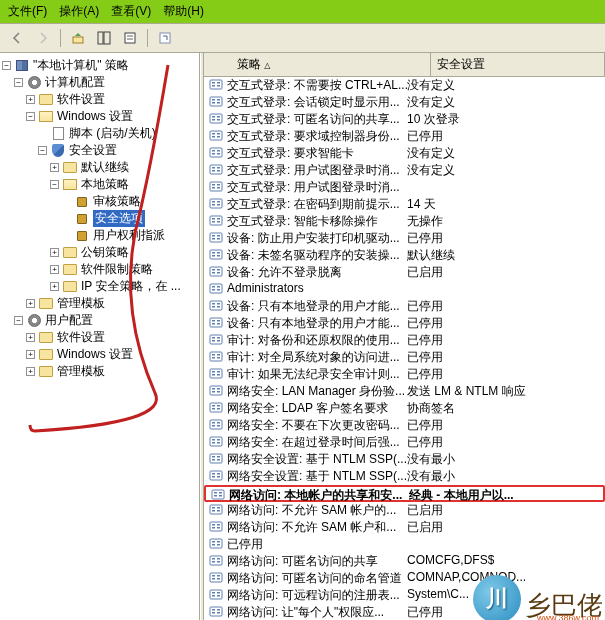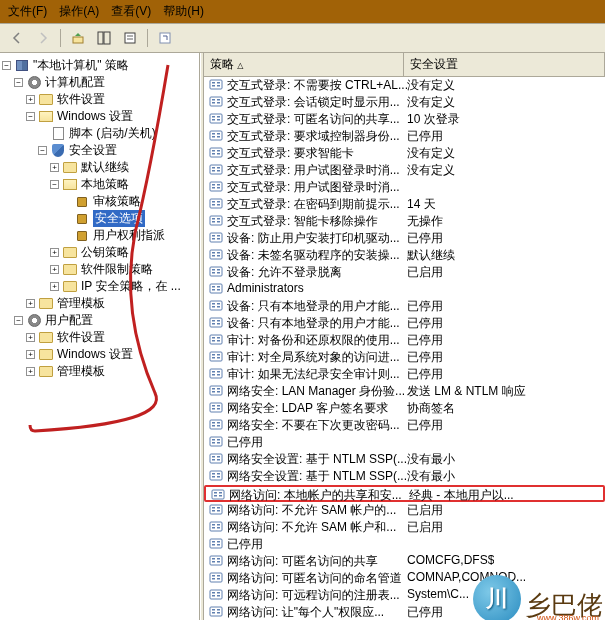--- a/index.html
+++ b/index.html
@@ -1,17 +1,17 @@
 <!DOCTYPE html>
 <html><head>
 <meta charset="utf-8">
 <style>
 * { margin: 0; padding: 0; box-sizing: border-box; }
 body { font-family: "Microsoft YaHei", SimSun, sans-serif; font-size: 12px; background: #ece9d8; overflow: hidden; width: 605px; height: 620px; }
-.menubar { background: #a16207; padding: 3px 8px; border-bottom: 1px solid #aca899; display: flex; gap: 12px; }
+.menubar { background: #84cc16; padding: 3px 8px; border-bottom: 1px solid #aca899; display: flex; gap: 12px; }
 .menubar span { cursor: default; }
 .toolbar { background: #ece9d8; padding: 3px 6px; border-bottom: 1px solid #aca899; display: flex; gap: 4px; align-items: center; }
 .tb-btn { width: 22px; height: 22px; display: flex; align-items: center; justify-content: center; border: 1px solid transparent; }
 .tb-sep { width: 1px; height: 18px; background: #aca899; margin: 0 2px; }
 .main { display: flex; height: calc(100% - 48px); position: relative; }
 .tree-pane { width: 200px; background: #fff; border-right: 1px solid #aca899; overflow: auto; position: relative; }
 .tree { padding: 4px 2px; }
 .tree-node { display: flex; align-items: center; height: 17px; white-space: nowrap; cursor: default; }
 .expander { width: 9px; height: 9px; border: 1px solid #919191; display: inline-flex; align-items: center; justify-content: center; font-size: 8px; line-height: 1; margin-right: 3px; background: #fff; color: #000; }
 .indent { display: inline-block; }
@@ -20,28 +20,28 @@
 .folder-open { background: linear-gradient(#fff3c0, #f7e49e); border: 1px solid #c0a040; width: 14px; height: 11px; }
 .cog { width: 13px; height: 13px; border-radius: 50%; background: radial-gradient(circle, #fff 30%, #888 31%); border: 1px solid #666; }
 .shield { width: 12px; height: 13px; background: linear-gradient(135deg, #5b8dd0 50%, #3a6bb0 50%); border-radius: 2px 2px 50% 50%; }
 .doc { width: 11px; height: 13px; background: #fff; border: 1px solid #888; position: relative; }
 .lock { width: 10px; height: 10px; background: #d0a030; border: 1px solid #806020; border-radius: 1px; }
 .book { width: 12px; height: 11px; background: linear-gradient(90deg,#7090c0 50%,#5070a0 50%); border: 1px solid #405080; }
 .selected { background: #316ac5; color: #fff; padding: 0 2px; }
 .list-pane { flex: 1; background: #fff; overflow: auto; position: relative; }
 .list-header { display: flex; background: #ece9d8; border-bottom: 1px solid #aca899; position: sticky; top: 0; }
 .col-h { padding: 3px 6px; border-right: 1px solid #aca899; font-weight: normal; }
-.col1 { width: 200px; }
+.col1 { width: 200px; margin-left: 27px; }
 .col2 { flex: 1; }
 .list-row { display: flex; align-items: flex-start; height: 17px; padding-left: 4px; cursor: default; }
 .list-row .ricon { width: 16px; height: 14px; display: inline-flex; align-items: center; justify-content: center; margin-right: 3px; }
 .ricon svg { width: 14px; height: 13px; }
 .rtxt { width: 180px; overflow: hidden; white-space: nowrap; text-overflow: clip; }
 .rval { overflow: hidden; white-space: nowrap; }
-.highlight-row { border: 2px solid #e03030; border-radius: 2px; }
+.highlight-row { border: 2px solid #e03030; border-radius: 2px; font-weight: bold; }
 .red-curve { position: absolute; z-index: 5; pointer-events: none; }
 .watermark { position: absolute; right: 2px; bottom: 2px; z-index: 20; display: flex; align-items: flex-end; }
 .wm-disc { width: 48px; height: 48px; border-radius: 50%; background: radial-gradient(circle at 35% 35%, #7ec9e8, #2a8cc0); display: flex; align-items: center; justify-content: center; color: #fff; font-size: 22px; font-weight: bold; text-shadow: 1px 1px 2px #05537a; }
 .wm-text { font-family: "KaiTi", serif; font-size: 26px; color: #5a3a10; margin-left: 4px; text-shadow: 1px 1px 0 #fff; }
 .wm-url { font-size: 9px; color: #d05010; position: absolute; right: 4px; bottom: 0; }
 .divider { width: 4px; background: #ece9d8; border-left: 1px solid #fff; border-right: 1px solid #aca899; cursor: col-resize; }
 </style>
 </head>
 <body>
 
@@ -531,20 +531,21 @@
         <div class="list-row">
           <span class="ricon">
             <svg viewBox="0 0 14 13">
               <rect x="1" y="2" width="12" height="9" rx="1" fill="#fff" stroke="#6080b0"></rect>
               <rect x="3" y="4" width="3" height="1.5" fill="#6080b0"></rect>
               <rect x="3" y="7" width="3" height="1.5" fill="#6080b0"></rect>
               <rect x="8" y="4" width="3" height="1.5" fill="#6080b0"></rect>
               <rect x="8" y="7" width="3" height="1.5" fill="#6080b0"></rect>
             </svg>
           </span>
+          <span class="rtxt">网络安全: 在超过登录时间后强...</span>
           <span class="rval">已停用</span>
         </div>
         <div class="list-row">
           <span class="ricon">
             <svg viewBox="0 0 14 13">
               <rect x="1" y="2" width="12" height="9" rx="1" fill="#fff" stroke="#6080b0"></rect>
               <rect x="3" y="4" width="3" height="1.5" fill="#6080b0"></rect>
               <rect x="3" y="7" width="3" height="1.5" fill="#6080b0"></rect>
               <rect x="8" y="4" width="3" height="1.5" fill="#6080b0"></rect>
               <rect x="8" y="7" width="3" height="1.5" fill="#6080b0"></rect>

